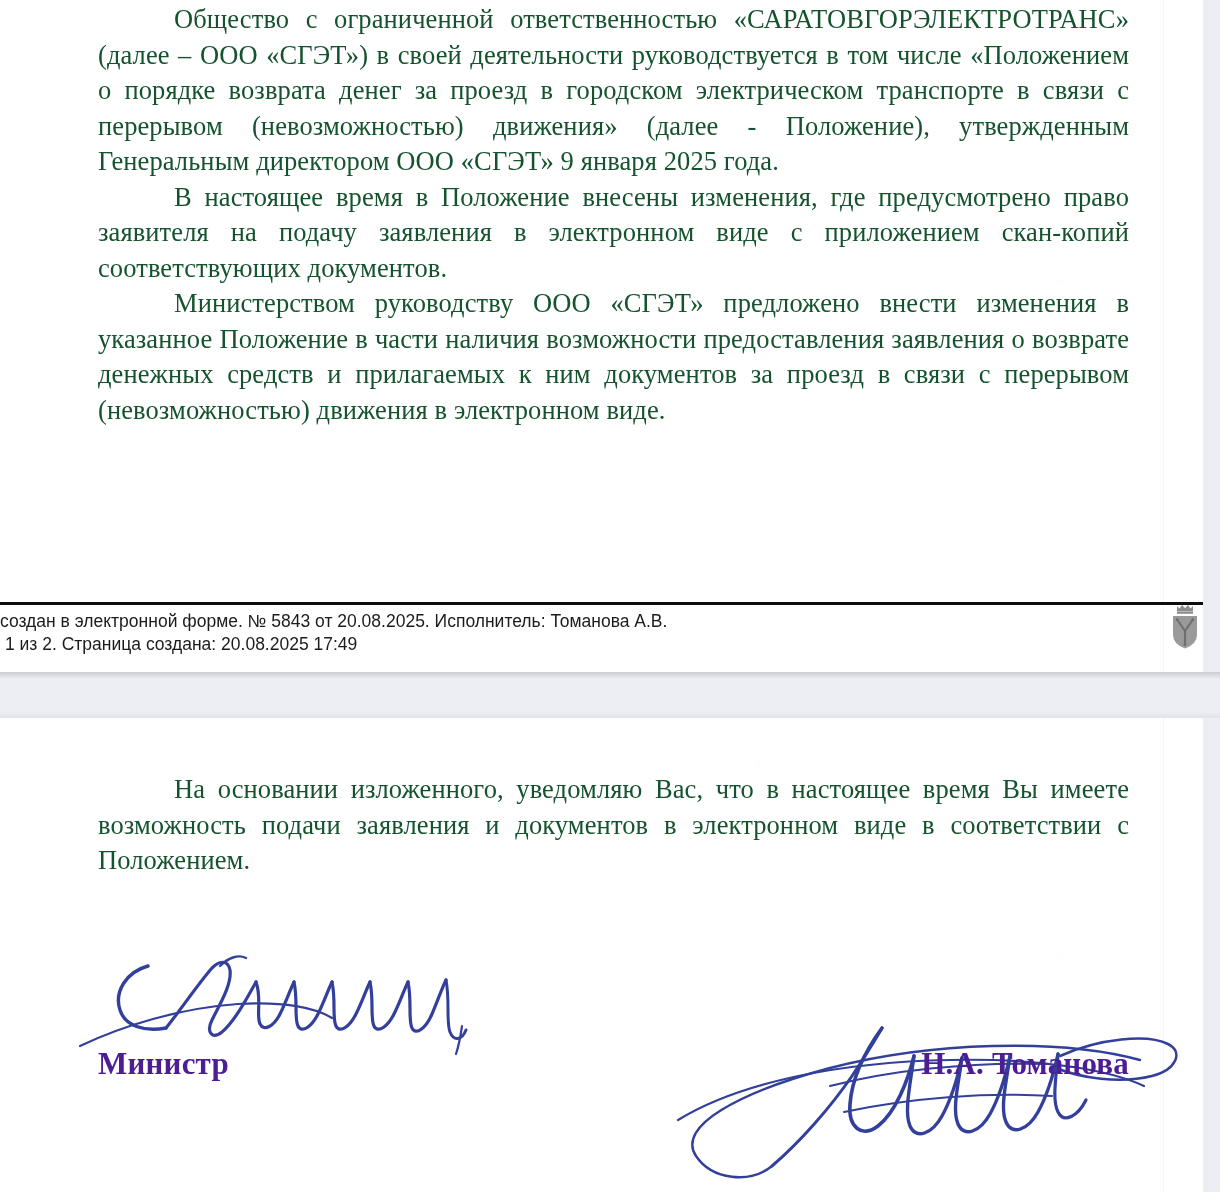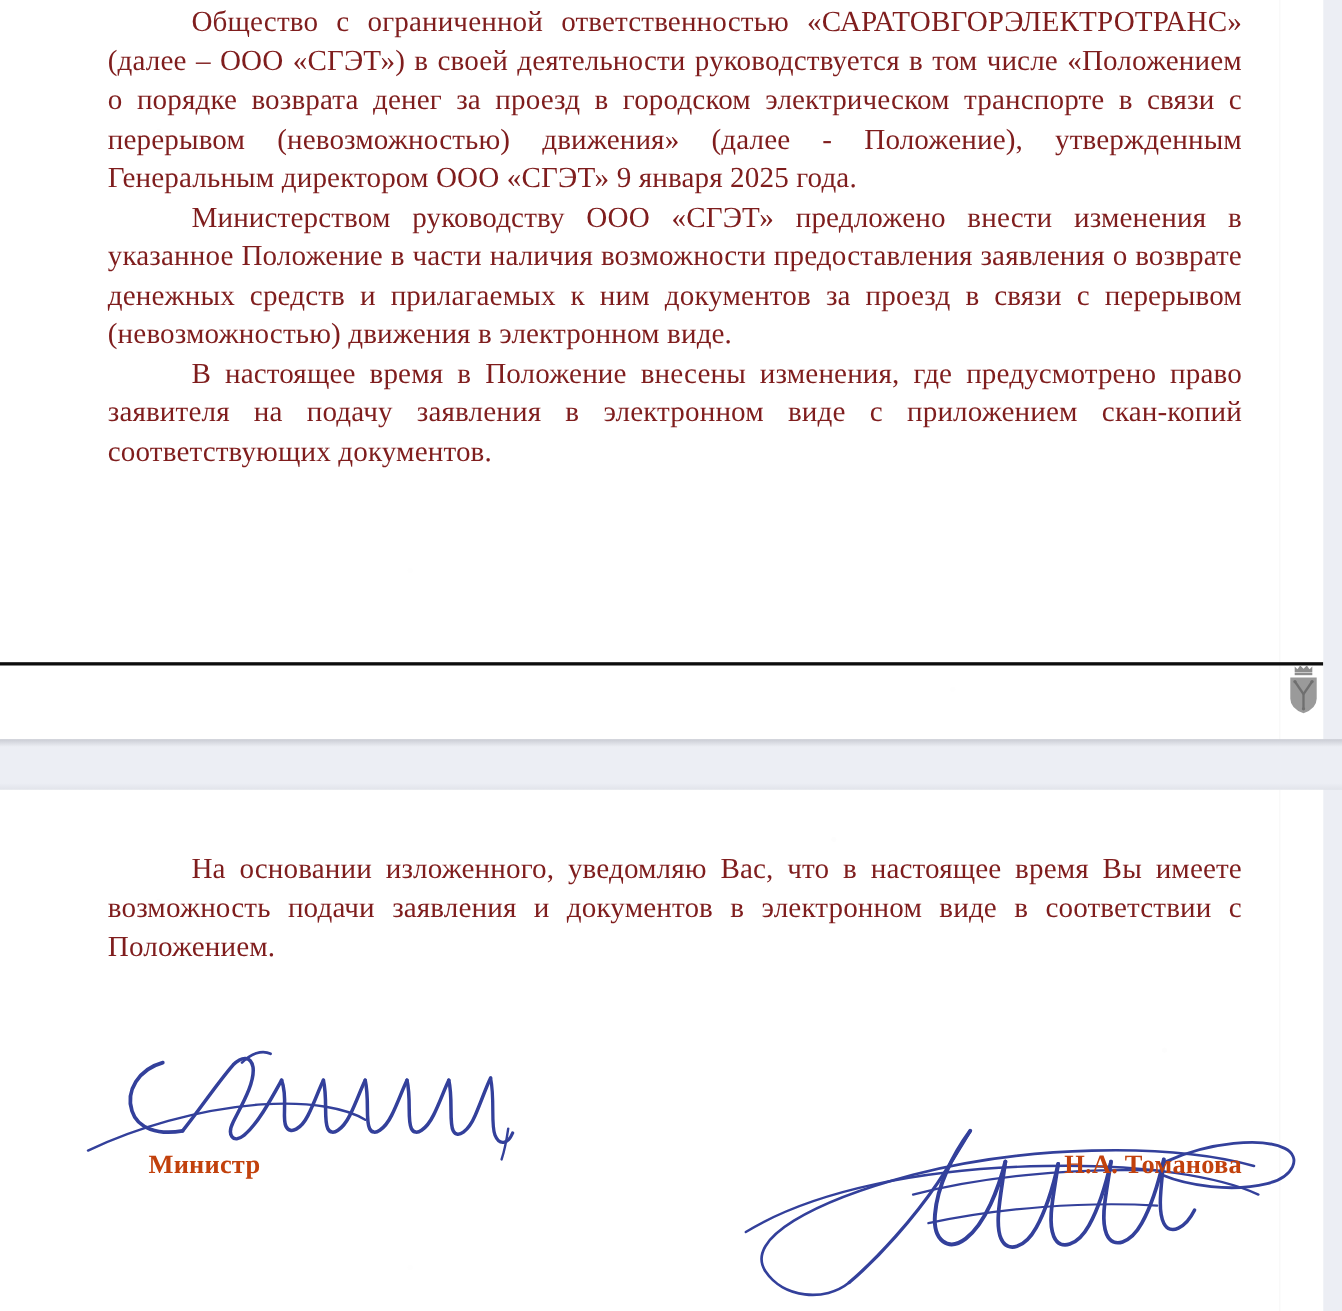--- a/index.html
+++ b/index.html
@@ -60,21 +60,21 @@
     position: absolute;
     left: 98px;
     width: 1031px;
   }
   .para {
     margin: 0;
     text-align: justify;
     text-justify: inter-word;
     font-size: 26.5px;
     line-height: 35.5px;
-    color: #7f1d1d;
+    color: #14532d;
     letter-spacing: 0.1px;
     text-indent: 76px;
   }
   .para + .para { margin-top: 0; }
 
   
   .footer-rule {
     position: absolute;
     left: 0;
     top: 604px;
@@ -108,25 +108,24 @@
   .sig-row {
     position: absolute;
     left: 98px;
     top: 1046px;
     width: 1031px;
     display: flex;
     justify-content: space-between;
     align-items: baseline;
   }
   .sig-label {
-    font-size: 24px;
+    font-size: 31px;
     font-weight: bold;
-    color: #c2410c;
+    color: #4c1d95;
     letter-spacing: 0.2px;
-    margin-left: 37px;
   }
 
   .sig-ink {
     position: absolute;
     pointer-events: none;
   }
   .sig-ink-a { left: 70px;  top: 948px;  width: 520px; height: 110px; }
   .sig-ink-b { left: 500px; top: 1016px; width: 680px; height: 176px; }
 
   
@@ -157,26 +156,30 @@
 
   <div class="page-right-edge" style="top:0;height:676px;"></div>
   <div class="page-right-edge" style="top:718px;height:474px;"></div>
 
   <div class="page page-one">
     <div class="scan-noise"></div>
     <div class="fold-line" style="left:1163px;"></div>
 
     <div class="doc-body" style="top:4px;">
       <p class="para">Общество с ограниченной ответственностью «САРАТОВГОРЭЛЕКТРОТРАНС» (далее – ООО «СГЭТ») в своей деятельности руководствуется в том числе «Положением о порядке возврата денег за проезд в городском электрическом транспорте в связи с перерывом (невозможностью) движения» (далее - Положение), утвержденным Генеральным директором ООО «СГЭТ» 9 января 2025 года.</p>
+      <p class="para">В настоящее время в Положение внесены изменения, где предусмотрено право заявителя на подачу заявления в электронном виде с приложением скан-копий соответствующих документов.</p>
       <p class="para">Министерством руководству ООО «СГЭТ» предложено внести изменения в указанное Положение в части наличия возможности предоставления заявления о возврате денежных средств и прилагаемых к ним документов за проезд в связи с перерывом (невозможностью) движения в электронном виде.</p>
-      <p class="para">В настоящее время в Положение внесены изменения, где предусмотрено право заявителя на подачу заявления в электронном виде с приложением скан-копий соответствующих документов.</p>
     </div>
 
     <div class="footer-rule"></div>
 
+    <div class="footer-meta">
+      <div class="line1">создан в электронной форме. № 5843 от 20.08.2025. Исполнитель: Томанова А.В.</div>
+      <div class="line2">1 из 2. Страница создана: 20.08.2025 17:49</div>
+    </div>
 
     <div class="coat-of-arms">
       <svg viewBox="0 0 34 48" width="34" height="48" aria-hidden="true">
 
         <path d="M9 9 L9 4 L11.5 6.5 L14 3 L17 6 L20 3 L22.5 6.5 L25 4 L25 9 Z" fill="#8d8d8d"></path>
         <rect x="9" y="9.4" width="16" height="2.4" fill="#8d8d8d"></rect>
 
         <path d="M5 14 H29 V33 Q29 42 17 46.5 Q5 42 5 33 Z" fill="#9a9a9a"></path>
 
         <path d="M17 29 L17 42" stroke="#6f6f6f" stroke-width="2.1" fill="none"></path>

